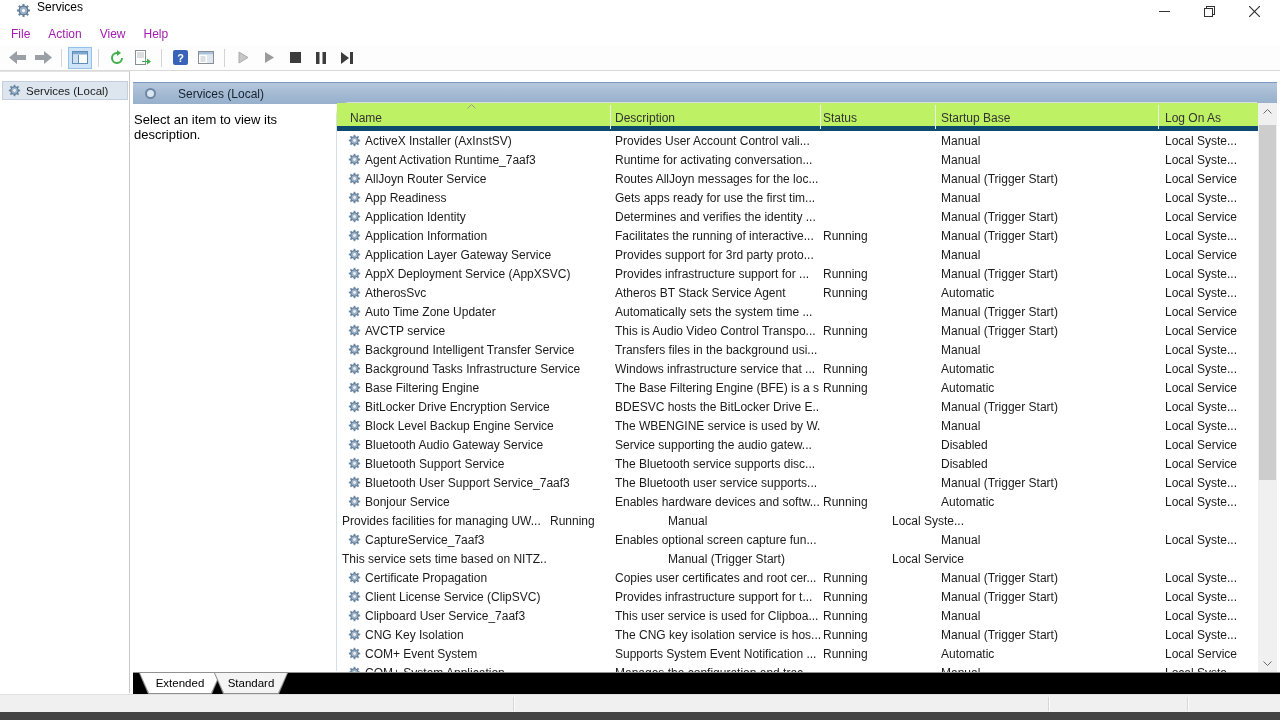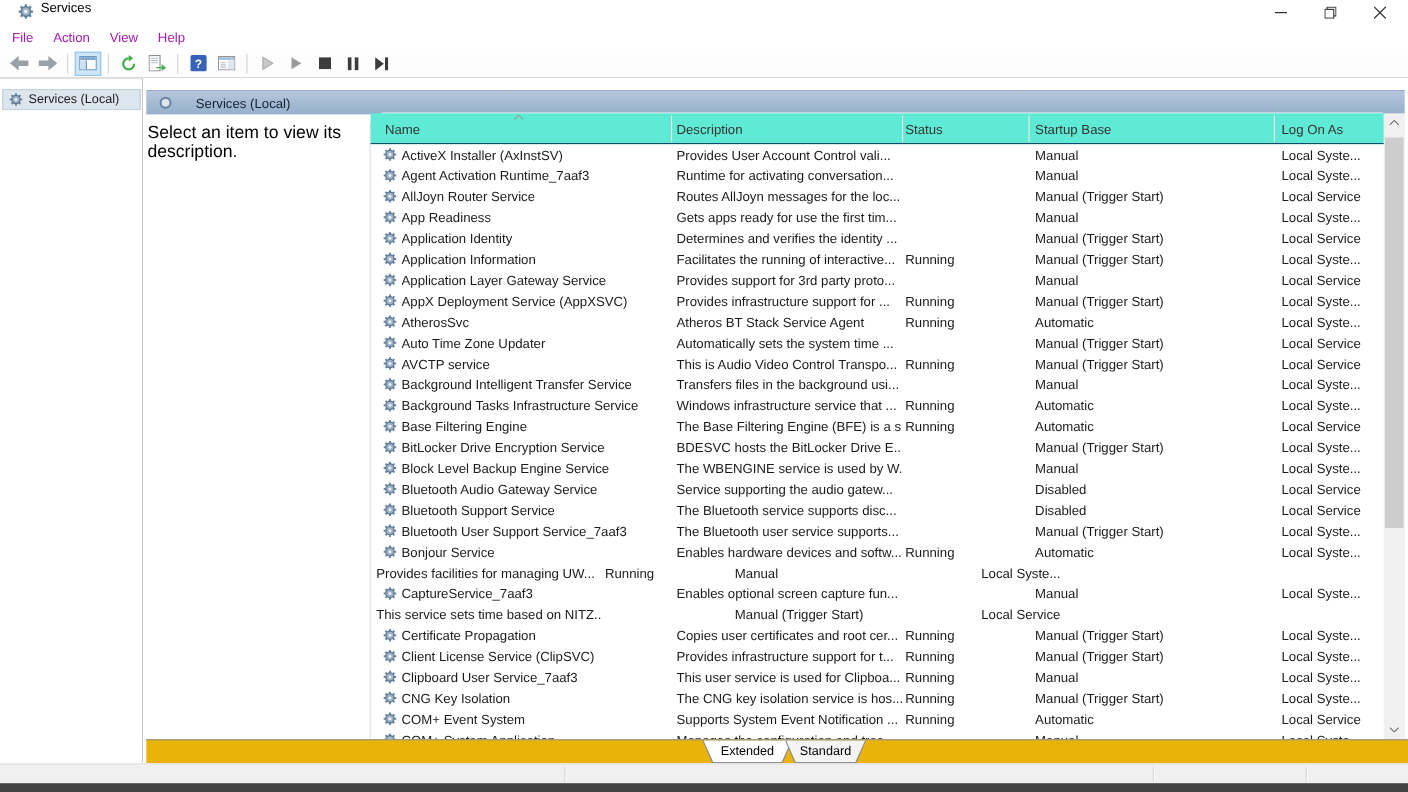--- a/index.html
+++ b/index.html
@@ -26,45 +26,45 @@
   .tree-pane { position:absolute; left:0; top:71px; width:130px; height:622px; background:#fff; border-right:1px solid #c8c8c8; border-top:1px solid #e3e3e3; }
   .tree-item { position:absolute; left:2px; top:9px; width:126px; height:19px; background:#dde6ef; border:1px solid #c3cfdc; display:flex; align-items:center; padding-left:5px; }
   .tree-item .lbl { margin-left:5px; font-size:11.5px; }
   .content-pane { position:absolute; left:133px; top:71px; width:1147px; height:623px; background:#fff; }
   
   .banner { position:absolute; left:0; top:11px; width:1144px; height:22px;
     background:linear-gradient(180deg,#b5c7dc 0%,#a3b9d2 55%,#97b0cc 100%);
     border-top:1px solid #7c99bd; display:flex; align-items:center; }
   .banner-icon { width:11px; height:11px; border-radius:50%; border:2px solid #6e87a5; background:#dce6f0; margin-left:12px; }
   .banner-title { margin-left:22px; color:#15232f; font-size:12px; }
-  .desc-hint { position:absolute; left:1px; top:41px; width:200px; font-size:16px; color:#000; }
+  .desc-hint { position:absolute; left:1px; top:41px; width:200px; font-size:13px; color:#000; }
   
   .list-card { position:absolute; left:204px; top:32px; width:921px; height:569px; background:#fff;
     border-top-left-radius:14px; box-shadow:-1px -1px 0 #d8dde3; }
-  .lv-header { position:absolute; left:0; top:0; width:921px; height:28px; background:#5eead4; border-bottom:1px solid #0c4a6e; }
+  .lv-header { position:absolute; left:0; top:0; width:921px; height:28px; background:#bef264; border-bottom:5px solid #0c4a6e; }
   .hcell { position:absolute; top:8px; font-size:12px; color:#333; white-space:nowrap; }
   .hsep { position:absolute; top:2px; width:1px; height:24px; background:#ececec; }
   .sort-chevron { position:absolute; top:1px; left:130px; }
   .rows { position:absolute; left:0; top:28px; width:921px; height:541px; overflow:hidden; }
   .row { display:flex; height:19px; align-items:center; white-space:nowrap; }
   .cell { overflow:hidden; white-space:nowrap; flex:none; }
   .c-name   { width:273px; padding-left:11px; display:flex; align-items:flex-start; }
   .c-name .txt { margin-left:4px; overflow:hidden; }
   .c-desc   { width:210px; padding-left:5px; }
   .c-status { width:115px; padding-left:3px; }
   .c-start  { width:223px; padding-left:6px; }
   .c-logon  { width:100px; padding-left:7px; }
   .gear { flex:none; }
   
   .vscroll { position:absolute; left:1125px; top:32px; width:19px; height:569px; background:#f0f0f0; }
   .sb-btn { position:absolute; left:0; width:19px; height:17px; display:flex; align-items:center; justify-content:center; }
   .sb-up { top:0; } .sb-down { bottom:0; }
   .sb-thumb { position:absolute; left:1px; top:22px; width:17px; height:355px; background:#cdcdcd; }
   
-  .tabstrip { position:absolute; left:0; top:601px; width:1147px; height:22px; background:#eab308; border-top:1px solid #919191; display:flex; padding-left:6px;justify-content:center; }
+  .tabstrip { position:absolute; left:0; top:601px; width:1147px; height:22px; background:#000000; border-top:1px solid #919191; display:flex; padding-left:6px; }
   .tab { position:relative; height:21px; margin-right:-7px; }
   .tab .shape-outer { position:absolute; inset:0; background:#8f8f8f; clip-path:polygon(0 0,100% 0,calc(100% - 9px) 100%,9px 100%); }
   .tab .shape-inner { position:absolute; left:1px; right:1px; top:0; bottom:1px; clip-path:polygon(0 0,100% 0,calc(100% - 9px) 100%,9px 100%); display:flex; align-items:center; justify-content:center; font-size:11.5px; color:#000; }
   .tab.active .shape-inner { background:#ffffff; }
   .tab.inactive .shape-inner { background:#f4f4f4; }
   .tab-extended { width:82px; } .tab-standard { width:74px; }
   
   .statusbar { position:absolute; left:0; top:694px; width:1280px; height:18px; background:#f0f0f0; border-top:1px solid #e0e0e0; }
   .ssep { position:absolute; top:2px; width:1px; height:14px; background:#d7d7d7; box-shadow:1px 0 0 #fbfbfb; }
   .darkstrip { position:absolute; left:0; top:712px; width:1280px; height:8px; background:#434343; }

